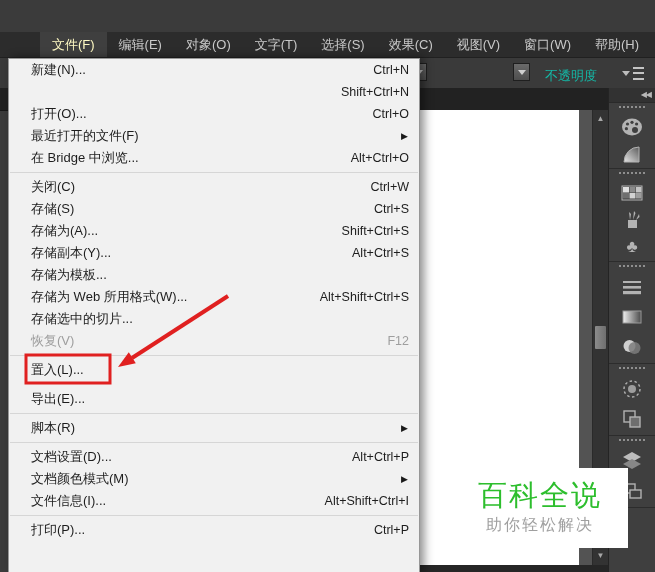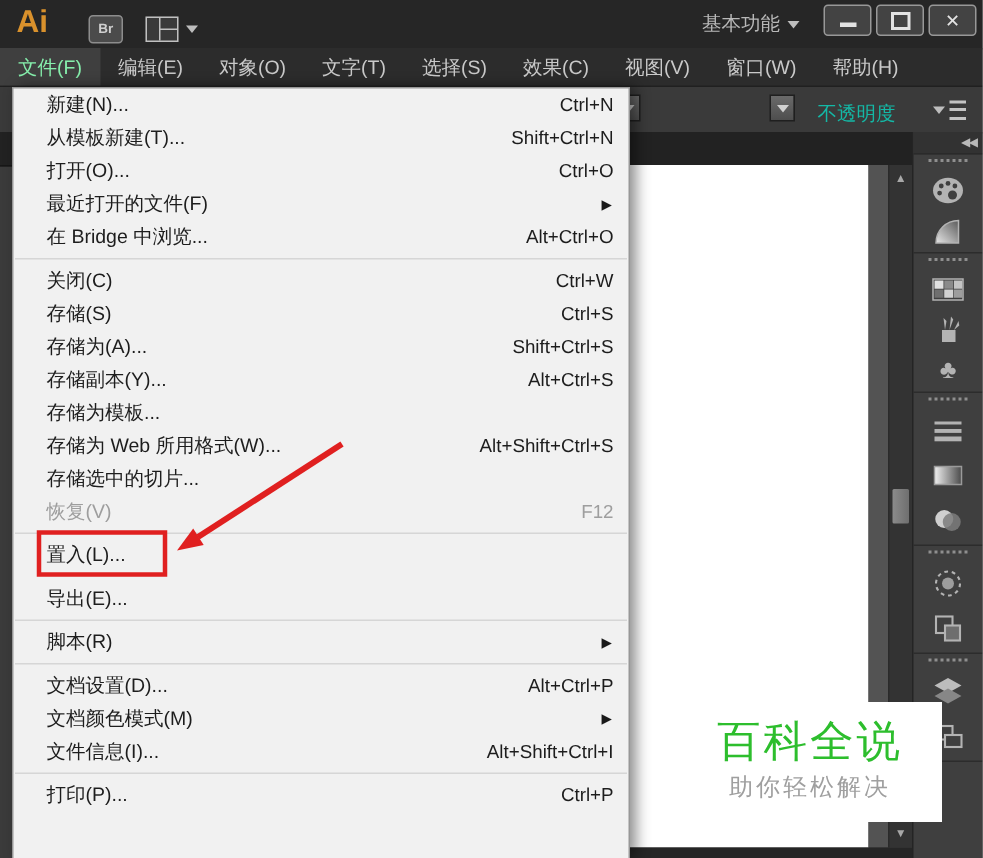--- a/index.html
+++ b/index.html
@@ -18,21 +18,21 @@
   .workspace{position:absolute;left:468px;top:7px;display:flex;align-items:center;color:#b8b8b8;font-size:13px;}
   .winctrl{position:absolute;right:4px;top:3px;display:flex;gap:3px;}
   .wbtn{width:30px;height:19px;background:#434343;border:1px solid #989898;border-radius:3px;
         display:flex;align-items:center;justify-content:center;color:#e3e3e3;}
   .glyph-min{width:11px;height:3px;background:#e3e3e3;margin-top:6px;}
   .glyph-max{width:9px;height:8px;border:2px solid #e3e3e3;}
   .glyph-close{font-size:12px;font-weight:bold;line-height:1;}
   
   .menubar{position:absolute;left:0;top:32px;width:655px;height:26px;background:#2c2c2c;display:flex;align-items:stretch;padding-left:0;border-bottom:1px solid #202020;box-sizing:border-box;}
   .mb-item{display:flex;align-items:center;padding:0 12px;font-size:13px;color:#c9c9c9;}
-  .mb-item.active{background:#3f3f3f;color:#86efac;}
+  .mb-item.active{background:#3f3f3f;color:#fef9c3;margin-left:40px;}
   
   .optionsbar{position:absolute;left:0;top:58px;width:655px;height:30px;background:#3a3a3a;border-bottom:1px solid #2b2b2b;}
   .field{position:absolute;top:5px;height:18px;background:#e9e9e9;border:1px solid #1f1f1f;color:#1c1c1c;
          font-size:12px;display:flex;align-items:center;box-sizing:border-box;margin-top:44px;}
   .f-scale{left:362px;width:47px;justify-content:flex-end;padding-right:4px;}
   .f-brush{left:436px;width:76px;padding-left:5px;gap:4px;}
   .drop-btn{position:absolute;top:5px;width:17px;height:18px;background:linear-gradient(#6a6a6a,#4e4e4e);
             border:1px solid #1f1f1f;display:flex;align-items:center;justify-content:center;box-sizing:border-box;}
   .drop-btn .caret{margin:0;border-top-color:#d0d0d0;}
   .bullet{font-size:8px;line-height:1;}
@@ -73,43 +73,20 @@
   .watermark{position:absolute;left:452px;top:468px;width:176px;height:80px;background:#ffffff;z-index:30;
              display:flex;flex-direction:column;align-items:center;justify-content:center;}
   .wm-title{font-size:29px;font-weight:normal;letter-spacing:2px;line-height:1.1;text-align:center;}
   .wm-sub{font-size:16px;color:#9f9f9f;letter-spacing:2px;margin-top:3px;}
 </style>
 </head>
 <body>
 
 <div class="app">
 
-  <div class="titlebar">
-    <div class="ai-logo">Ai</div>
-    <div class="br-btn">Br</div>
-    <div class="layout-btn">
-      <span class="layout-glyph"></span>
-      <span class="caret"></span>
-    </div>
-    <div class="workspace">
-      <span>基本功能</span>
-      <span class="caret"></span>
-    </div>
-    <div class="winctrl">
-      <div class="wbtn">
-          <span class="glyph-min"></span>
-        </div>
-      <div class="wbtn">
-          <span class="glyph-max"></span>
-        </div>
-      <div class="wbtn">
-          <span class="glyph-close">✕</span>
-        </div>
-    </div>
-  </div>
 
   <div class="menubar">
     <div class="mb-item active">文件(F)</div>
     <div class="mb-item">编辑(E)</div>
     <div class="mb-item">对象(O)</div>
     <div class="mb-item">文字(T)</div>
     <div class="mb-item">选择(S)</div>
     <div class="mb-item">效果(C)</div>
     <div class="mb-item">视图(V)</div>
     <div class="mb-item">窗口(W)</div>
@@ -265,21 +242,20 @@
     <div class="wm-title" style="color:#2dbe2d;">百科全说</div>
     <div class="wm-sub">助你轻松解决</div>
   </div>
 
   <div class="popup">
     <div class="menu-row">
         <span>新建(N)...</span>
         <span class="sc">Ctrl+N</span>
       </div>
     <div class="menu-row">
-        <span>从模板新建(T)...</span>
         <span class="sc">Shift+Ctrl+N</span>
       </div>
     <div class="menu-row">
         <span>打开(O)...</span>
         <span class="sc">Ctrl+O</span>
       </div>
     <div class="menu-row">
         <span>最近打开的文件(F)</span>
         <span class="sub">▶</span>
       </div>

